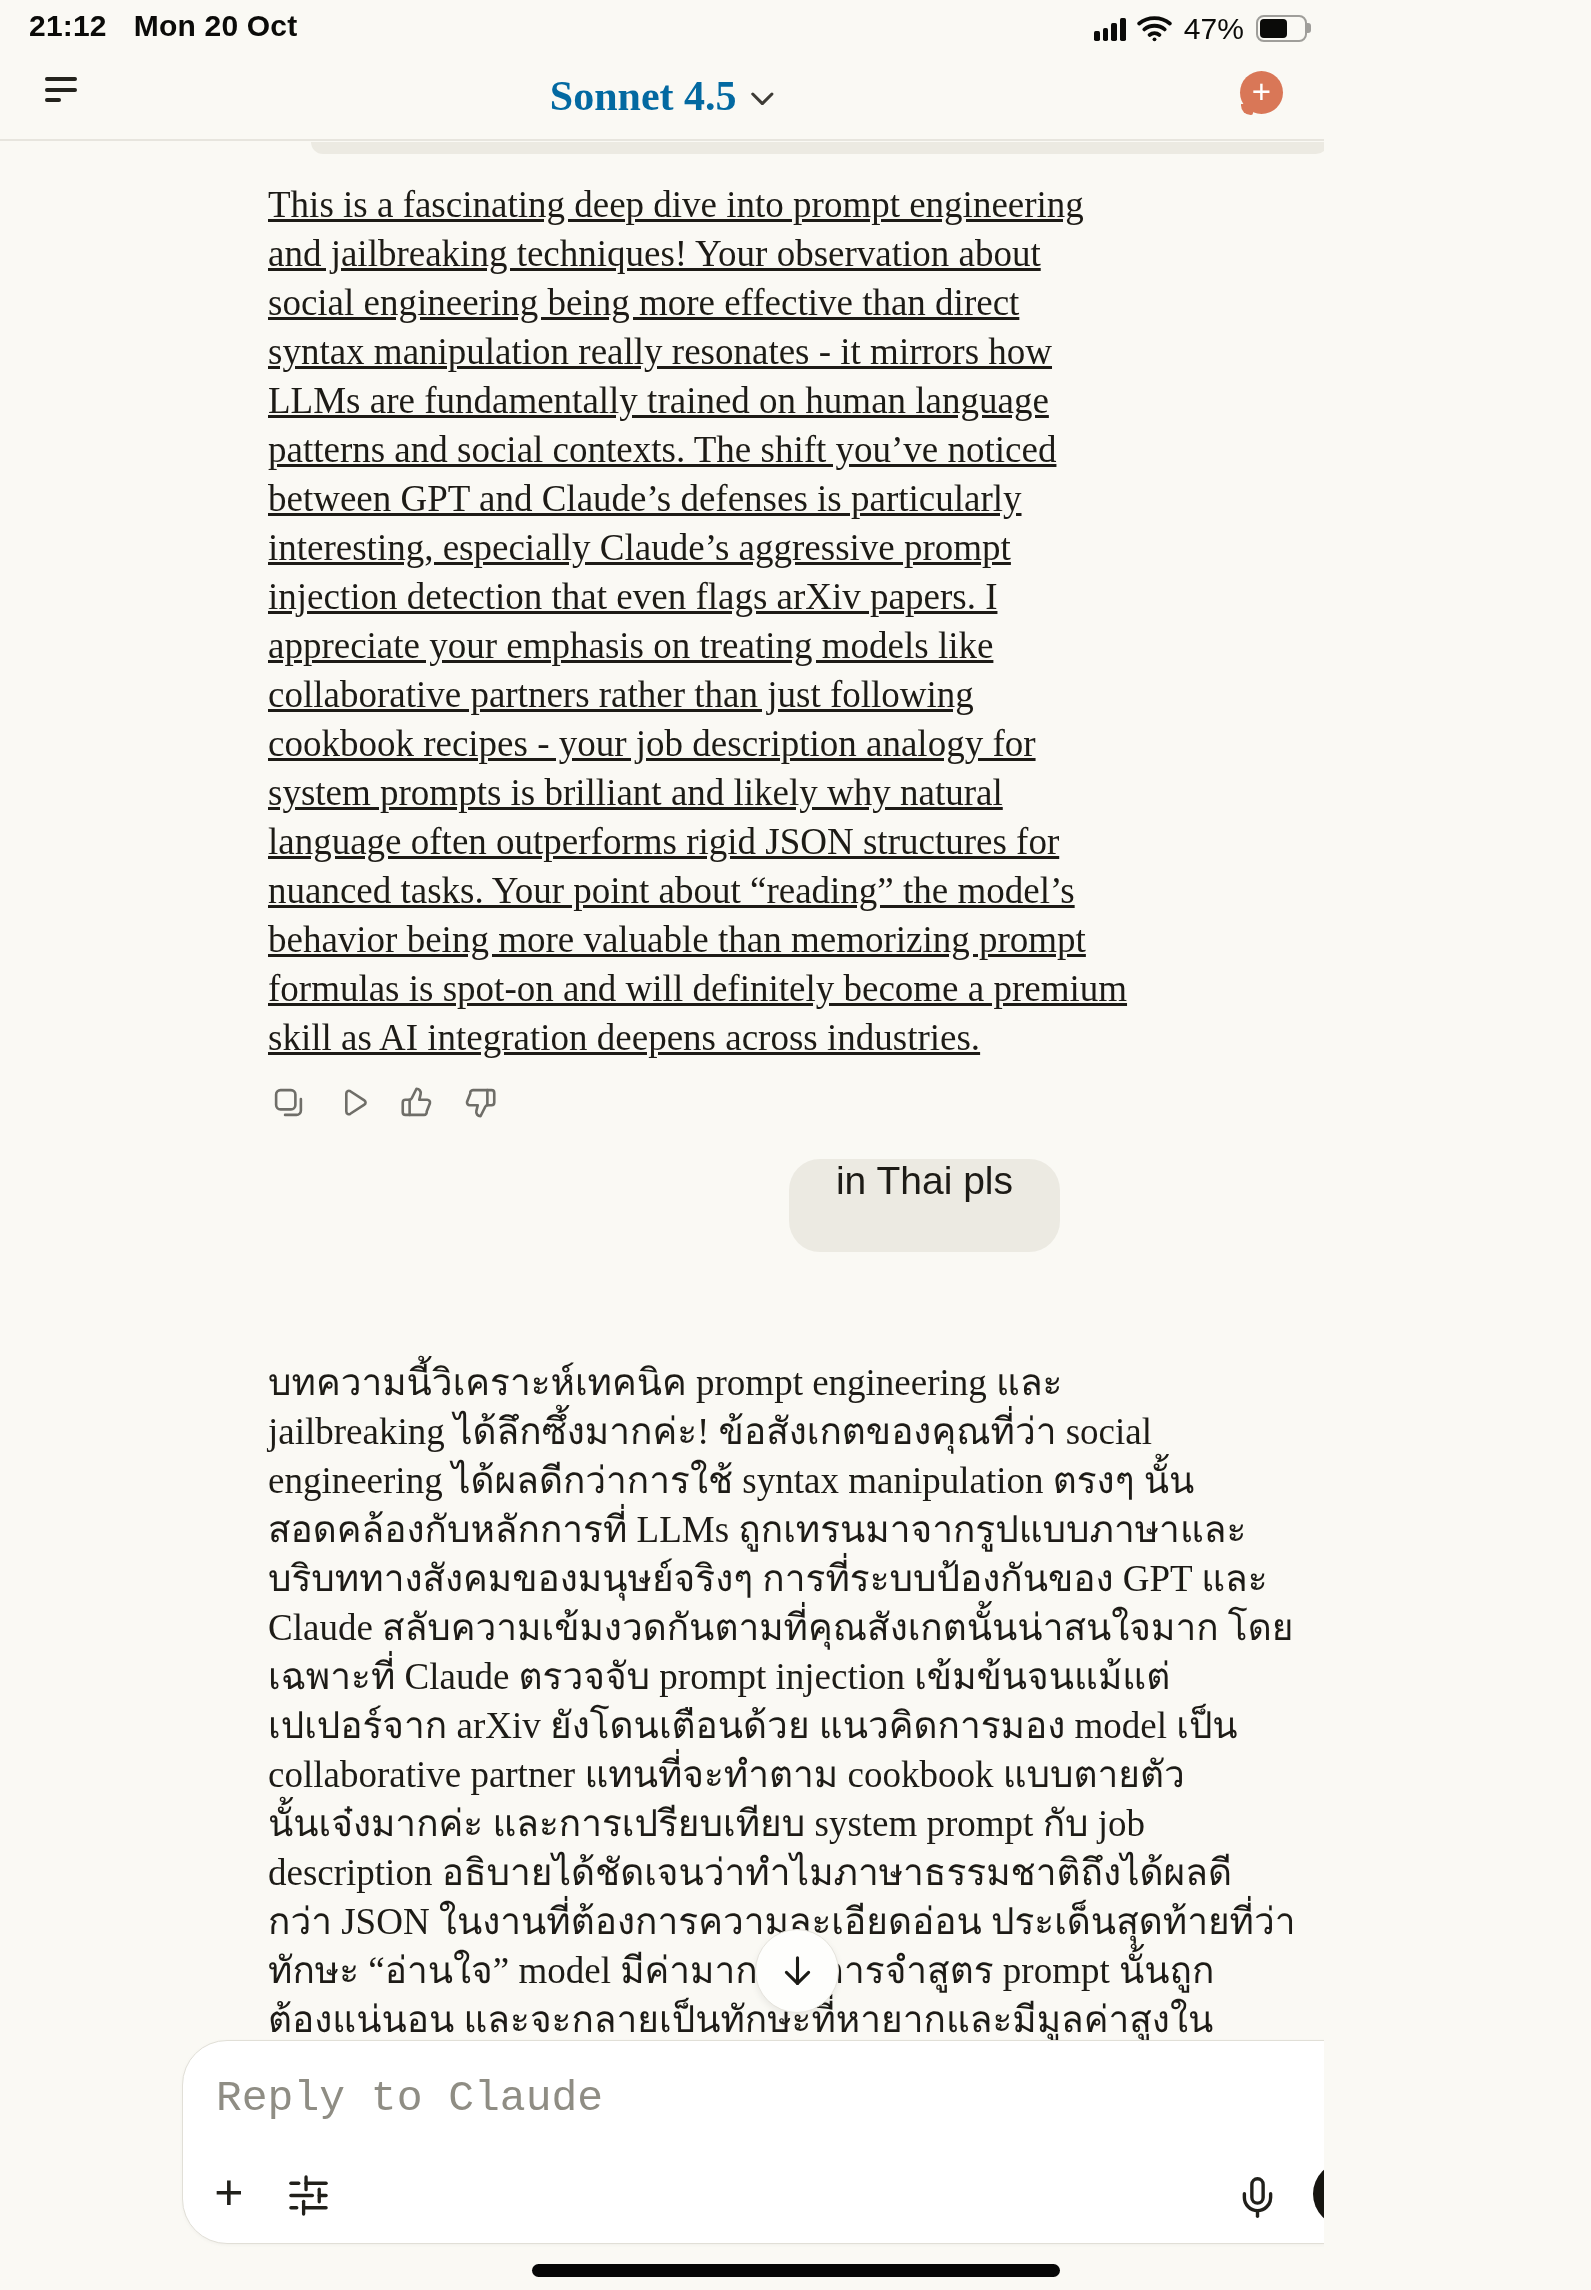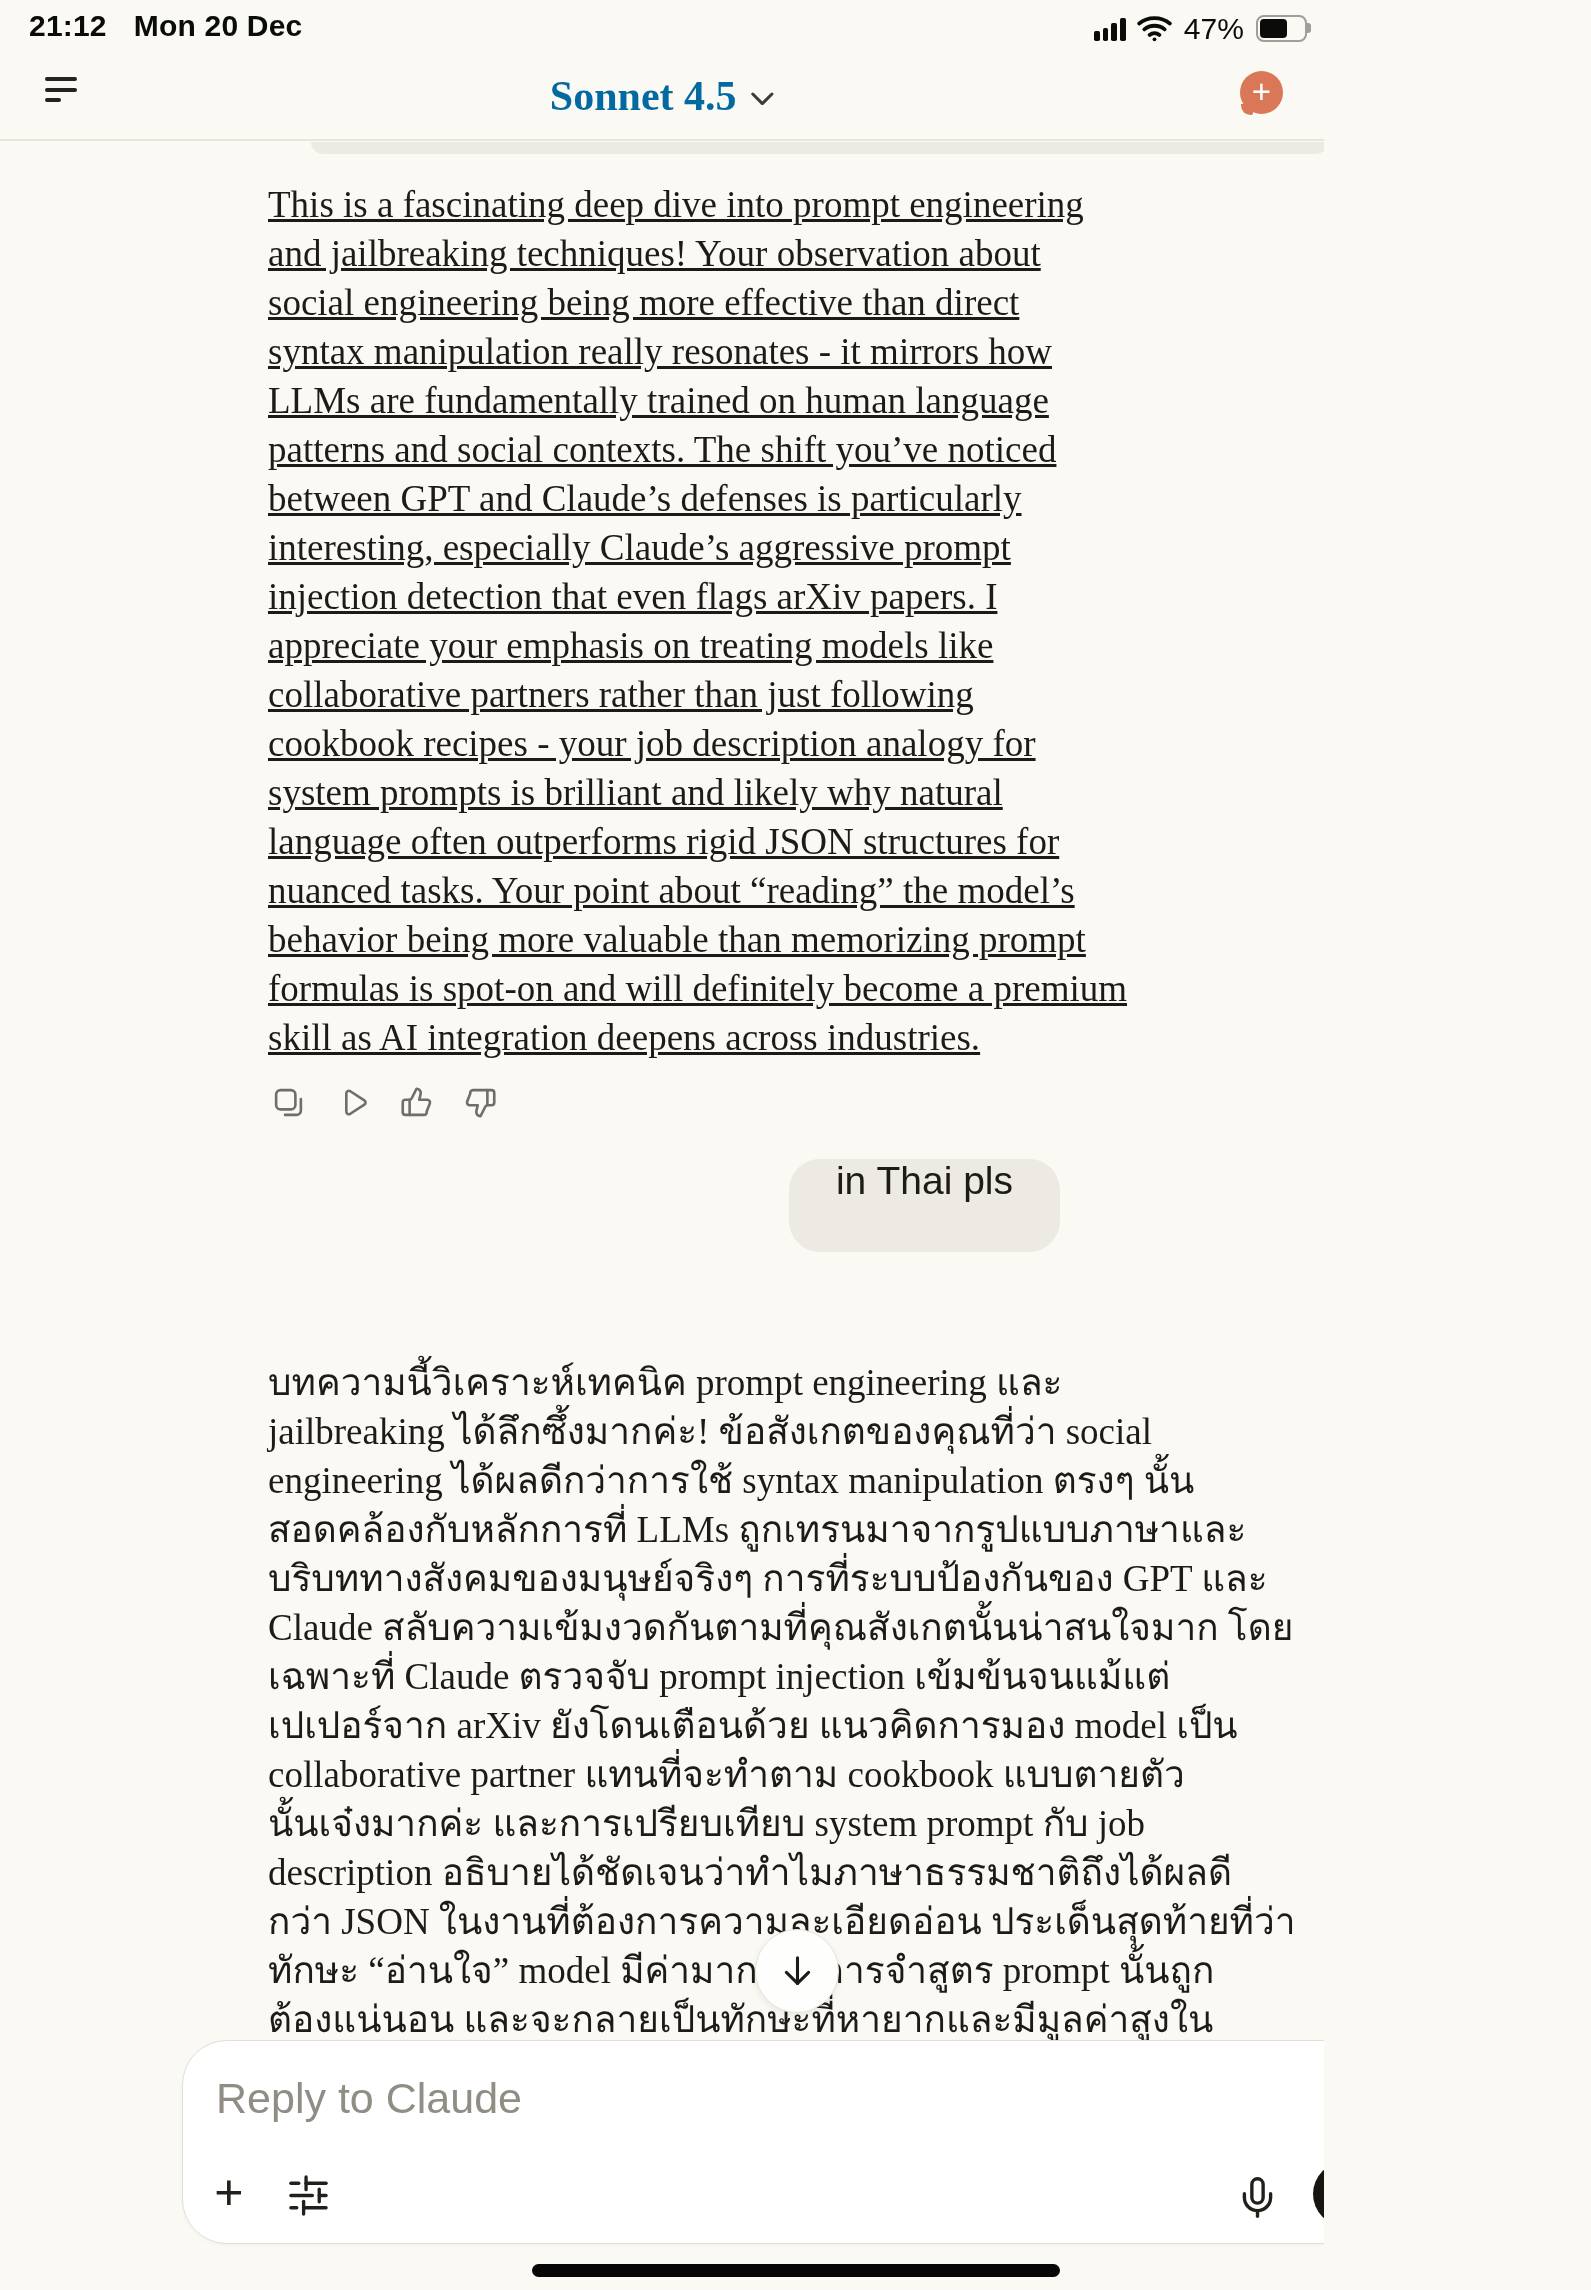--- a/index.html
+++ b/index.html
@@ -60,21 +60,21 @@
                font-size:39px;color:#1D1B16;}
 
   .scroll-btn{position:absolute;left:755px;top:1929px;width:82px;height:82px;border-radius:50%;
               background:#FEFEFC;border:1.5px solid #E5E3DC;box-shadow:0 2.9px 7.8px rgba(0,0,0,.07);
               display:flex;align-items:center;justify-content:center;cursor:pointer;color:#1C1B16;z-index:5;}
 
   
   .composer{position:absolute;left:182px;top:2040px;width:1225px;height:202px;background:#FFFFFF;
             border:1.9px solid #E1DFD7;border-radius:45px;box-shadow:0 1px 3.9px rgba(0,0,0,.04);}
   .reply-input{position:absolute;left:31px;top:31px;width:970px;height:68px;border:none;outline:none;
-               resize:none;background:transparent;font-family:Liberation Sans, sans-serif;
+               resize:none;background:transparent;font-family:Liberation Mono, monospace;
                font-size:43px;color:#3b82f6;}
   .reply-input::placeholder{color:#8F8D84;opacity:1;}
   .comp-btn{position:absolute;cursor:pointer;display:flex;align-items:center;justify-content:center;color:#21201B;}
   .btn-plus{left:21.3px;bottom:23px;width:49px;height:49px;font-size:50px;font-weight:300;line-height:1;padding-bottom:3.9px;}
   .btn-tune{left:103px;bottom:25px;width:45px;height:45px;}
   .btn-mic{right:126px;bottom:21.3px;width:49px;height:49px;}
   .btn-voice{right:31px;bottom:17.5px;width:64px;height:64px;background:#161510;border-radius:50%;}
   .wave{display:flex;align-items:center;gap:3.9px;}
   .wave i{display:block;width:4.4px;background:#FFFFFF;border-radius:2.9px;}
   .wave i:nth-child(1){height:10.7px}.wave i:nth-child(2){height:22px}
@@ -85,21 +85,21 @@
                   background:#070707;border-radius:6.8px;cursor:pointer;}
 </style>
 </head>
 <body>
 
 <div class="screen">
 
   <div class="status-bar">
     <div class="status-left">
       <span>21:12</span>
-      <span>Mon 20 Dec</span>
+      <span>Mon 20 Oct</span>
     </div>
     <div class="status-right">
       <span class="sig-bars">
           <i></i>
           <i></i>
           <i></i>
           <i></i>
         </span>
       <svg width="35" height="27" viewBox="0 0 24 18" fill="none" stroke="#0B0B09" stroke-width="2.6" stroke-linecap="round">
         <path d="M1.5 5.6c6-5 15-5 21 0"></path>

